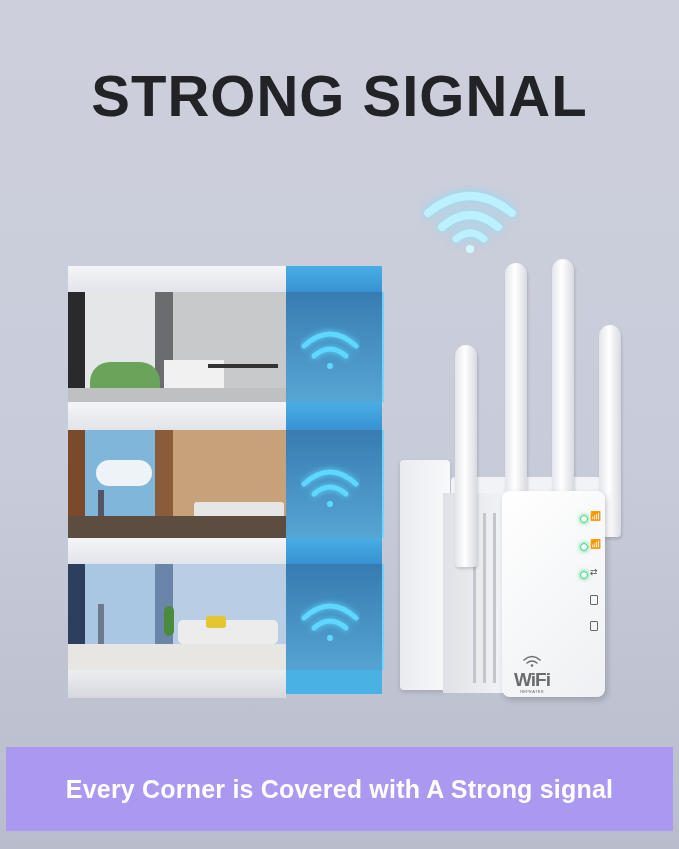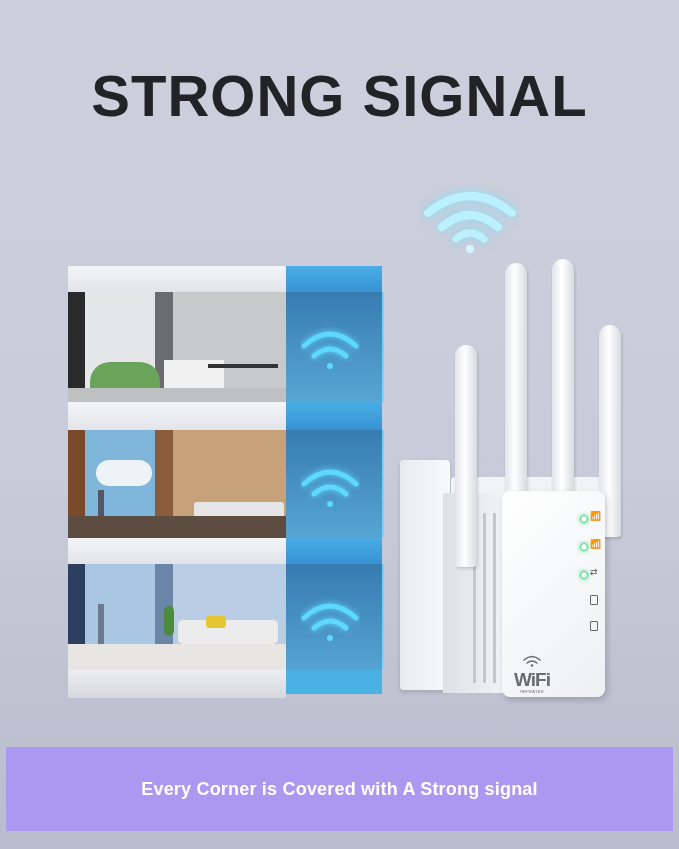--- a/index.html
+++ b/index.html
@@ -65,21 +65,21 @@
   .port-icon { position:absolute; left:88px; width:6px; height:8px; border:1px solid #666; border-radius:1px; }
   .brand { position:absolute; left:10px; top:162px; text-align:center; width:40px; color:#6a6c70; }
   .brand-main { font-size:19px; font-weight:700; line-height:18px; letter-spacing:-1px; }
   .brand-sub { font-size:4px; letter-spacing:0.3px; }
 
   
   .banner {
     position:absolute; left:6px; top:747px; width:667px; height:84px;
     background:#aa98f1; display:flex; align-items:center; justify-content:center;
   }
-  .banner-text { color:#ffffff; font-weight:700; font-size:18px; letter-spacing:0.2px; }
+  .banner-text { color:#ffffff; font-weight:700; font-size:25px; letter-spacing:0.2px; }
 </style>
 </head>
 <body>
 
 <div class="headline">STRONG SIGNAL</div>
 
 <svg class="top-wifi" viewBox="0 0 100 70">
   <g fill="none" stroke="#bff3ff" stroke-linecap="round" style="filter:drop-shadow(0 0 4px #7fe2ff)">
     <path d="M8 28 Q50 -6 92 28" stroke-width="8" opacity="0.9"></path>
     <path d="M22 42 Q50 18 78 42" stroke-width="8" opacity="0.9"></path>

